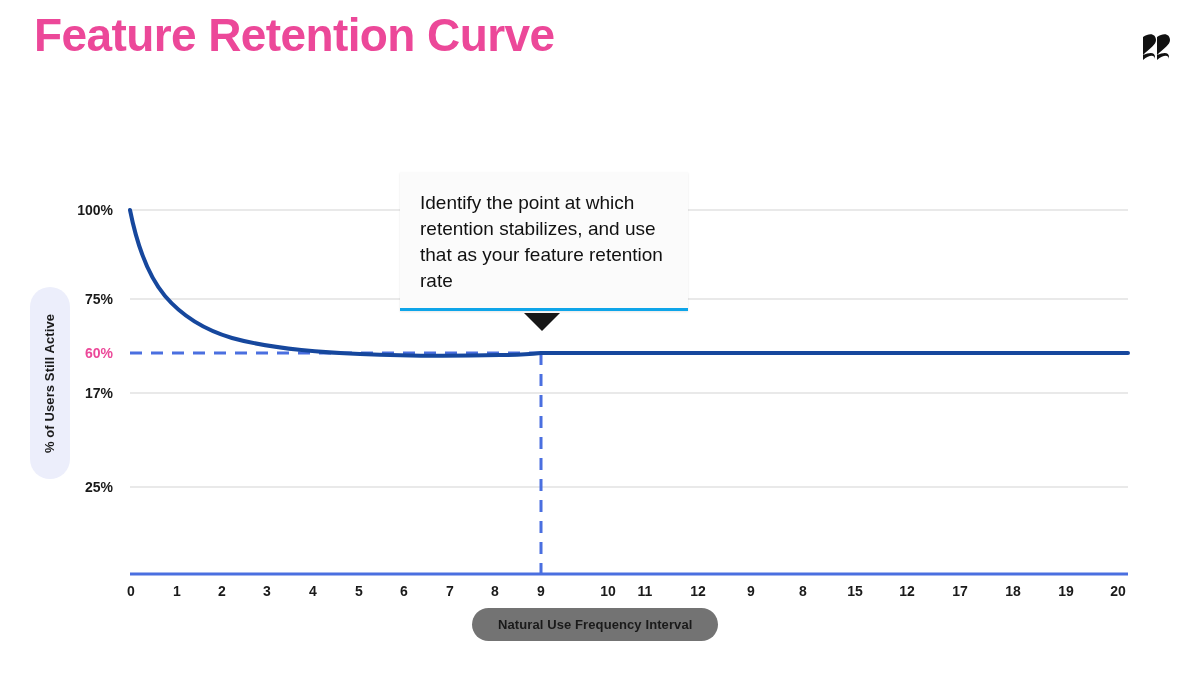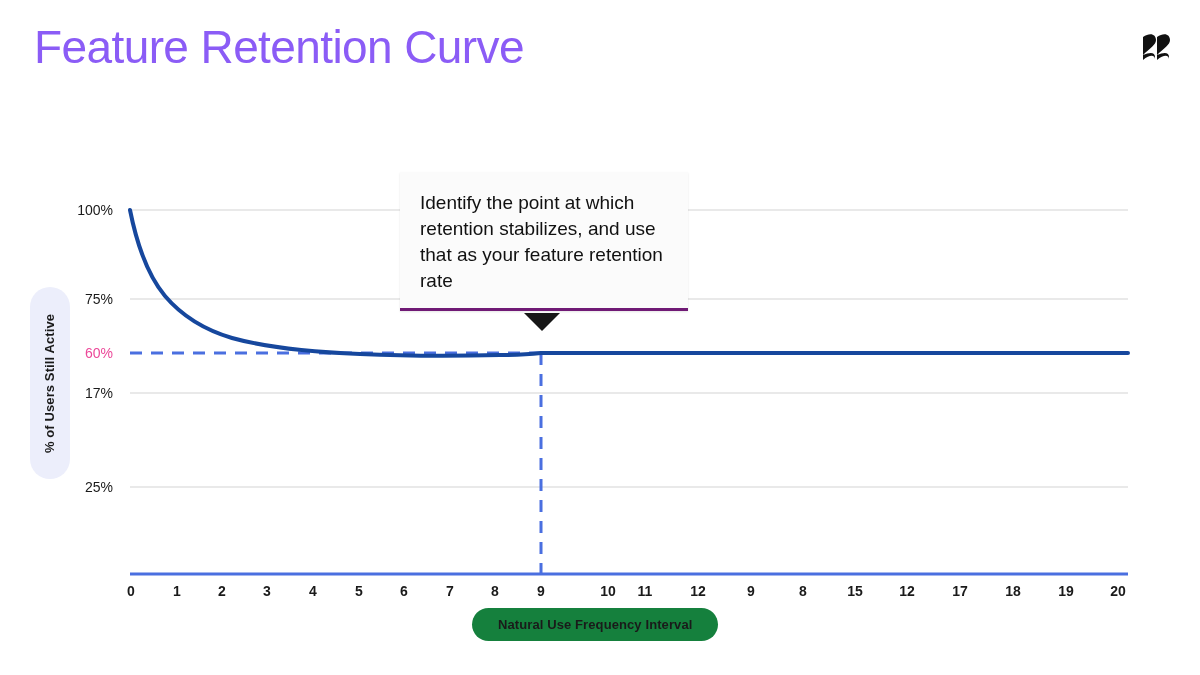--- a/index.html
+++ b/index.html
@@ -13,24 +13,24 @@
     position: relative;
     overflow: hidden;
     font-family: "Liberation Sans", sans-serif;
     -webkit-font-smoothing: antialiased;
   }
 
   
   #page-title {
     position: absolute;
     left: 34px;
-    top: 22px;
+    top: 10px;
     font-size: 46px;
-    font-weight: 400;
-    color: #8b5cf6;
+    font-weight: 700;
+    color: #ec4899;
     letter-spacing: -0.6px;
     line-height: 1.1;
     white-space: nowrap;
   }
   #brand-logo {
     position: absolute;
     right: 22px;
     top: 24px;
     width: 44px;
     height: 44px;
@@ -50,21 +50,21 @@
     top: 0;
   }
 
   
   .y-tick {
     position: absolute;
     right: 0;
     width: 100%;
     text-align: right;
     font-size: 14px;
-    font-weight: 400;
+    font-weight: 700;
     color: #1a1a1a;
     transform: translateY(-50%);
     white-space: nowrap;
   }
   .y-tick.highlight { color: #ec4899; }
   #y-tick-layer {
     position: absolute;
     left: 55px;
     top: 0;
     width: 58px;
@@ -107,42 +107,42 @@
     font-weight: 700;
     color: #1a1a1a;
     letter-spacing: 0.1px;
   }
   #x-axis-title {
     position: absolute;
     left: 472px;
     top: 608px;
     height: 33px;
     padding: 0 26px;
-    background: #15803d;
+    background: #737373;
     border-radius: 17px;
     display: flex;
     align-items: center;
     justify-content: center;
   }
   #x-axis-title span {
     font-size: 13px;
     font-weight: 700;
     color: #1a1a1a;
     letter-spacing: 0.1px;
     white-space: nowrap;
   }
 
   
   #callout {
     position: absolute;
     left: 400px;
     top: 172px;
     width: 288px;
     background: #fbfbfb;
-    border-bottom: 3px solid #701a75;
+    border-bottom: 3px solid #0ea5e9;
     box-shadow: 0 1px 2px rgba(0,0,0,0.10);
     padding: 18px 20px 14px 20px;
     box-sizing: border-box;
   }
   #callout-text {
     font-size: 19px;
     line-height: 26px;
     color: #111111;
     font-weight: 400;
     margin: 0;

